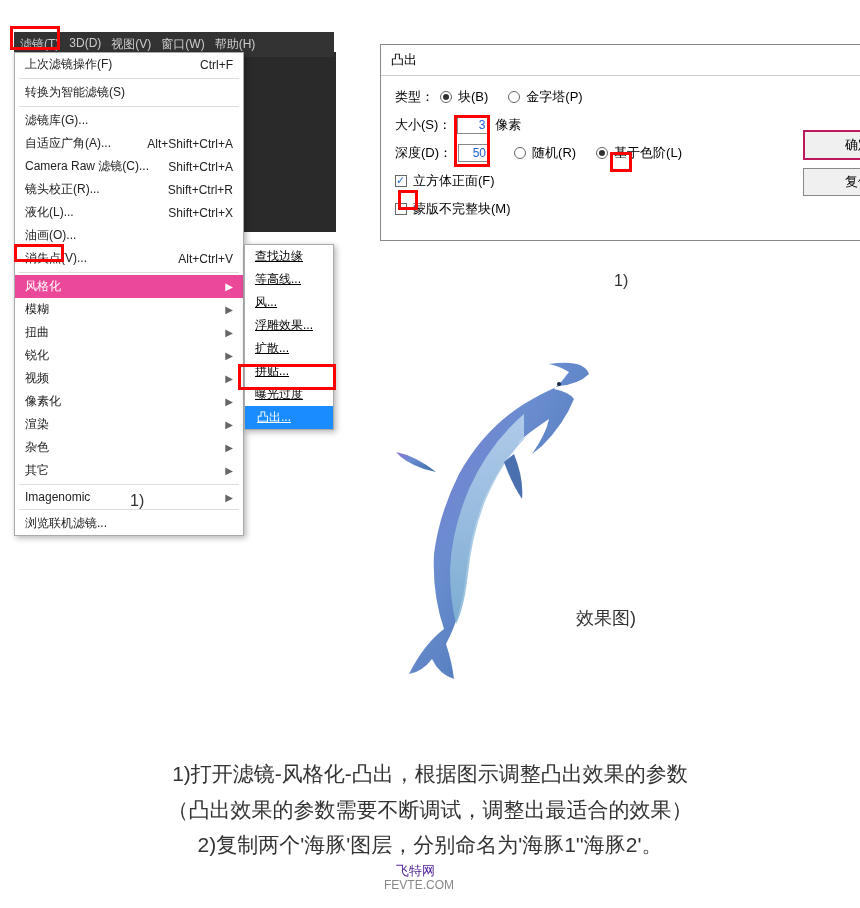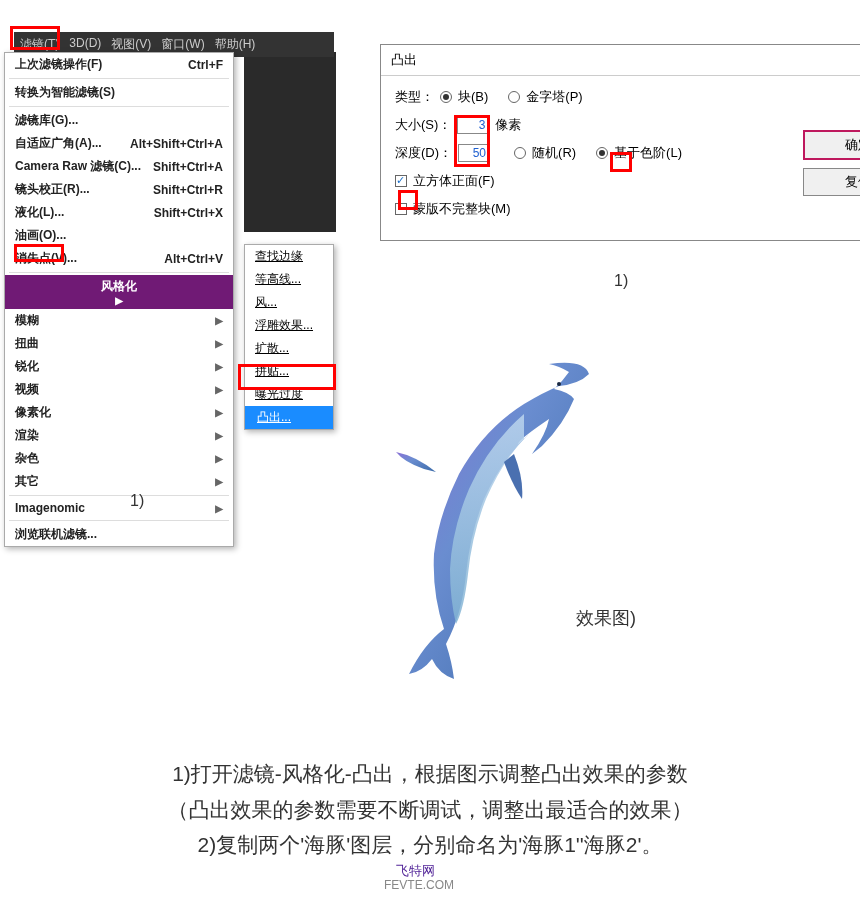--- a/index.html
+++ b/index.html
@@ -4,23 +4,23 @@
 <style>
 * { box-sizing: border-box; margin: 0; padding: 0; }
 body { font-family: "Microsoft YaHei", Arial, sans-serif; background: #fff; width: 860px; height: 908px; position: relative; font-size: 12px; }
 
 
 .ps-menubar { position: absolute; left: 14px; top: 32px; background: #333; color: #ccc; display: flex; gap: 10px; padding: 4px 6px; font-size: 12px; width: 320px; }
 .ps-menubar span { cursor: default; }
 .red-box-menubar { position: absolute; left: 10px; top: 26px; width: 50px; height: 24px; border: 3px solid #ff0000; }
 
 
-.dropdown { position: absolute; left: 4px; top: 52px; width: 230px; background: #fff; border: 1px solid #aaa; box-shadow: 2px 2px 6px rgba(0,0,0,0.3); font-size: 12px; color: #222; font-weight: bold; }
+.dropdown { position: absolute; left: 14px; top: 52px; width: 230px; background: #fff; border: 1px solid #aaa; box-shadow: 2px 2px 6px rgba(0,0,0,0.3); font-size: 12px; color: #222; }
 .dropdown .item { padding: 3px 10px; display: flex; justify-content: space-between; align-items: center; }
-.dropdown .item.hl { background: #701a75; color: #fff; flex-direction: column; }
+.dropdown .item.hl { background: #ec4899; color: #fff; }
 .dropdown .sep { height: 1px; background: #ddd; margin: 2px 4px; }
 .dropdown .arrow { font-size: 10px; color: #666; }
 .dropdown .item.hl .arrow { color: #fff; }
 .red-box-stylize { position: absolute; left: 14px; top: 244px; width: 50px; height: 18px; border: 3px solid #ff0000; }
 
 
 .submenu { position: absolute; left: 244px; top: 244px; width: 90px; background: #fff; border: 1px solid #aaa; box-shadow: 2px 2px 6px rgba(0,0,0,0.3); font-size: 12px; }
 .submenu .item { padding: 3px 10px; text-decoration: underline; }
 .submenu .item.hl { background: #1a8cff; color: #fff; padding-left: 12px; }
 .red-box-extrude { position: absolute; left: 238px; top: 364px; width: 98px; height: 26px; border: 3px solid #ff0000; }

